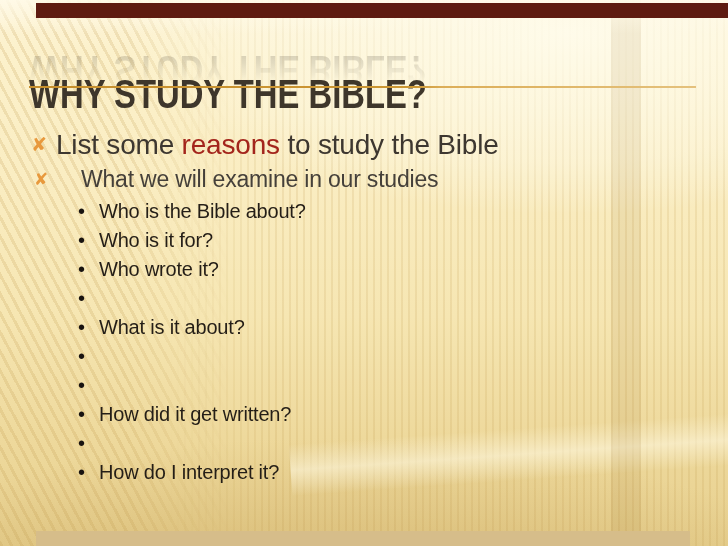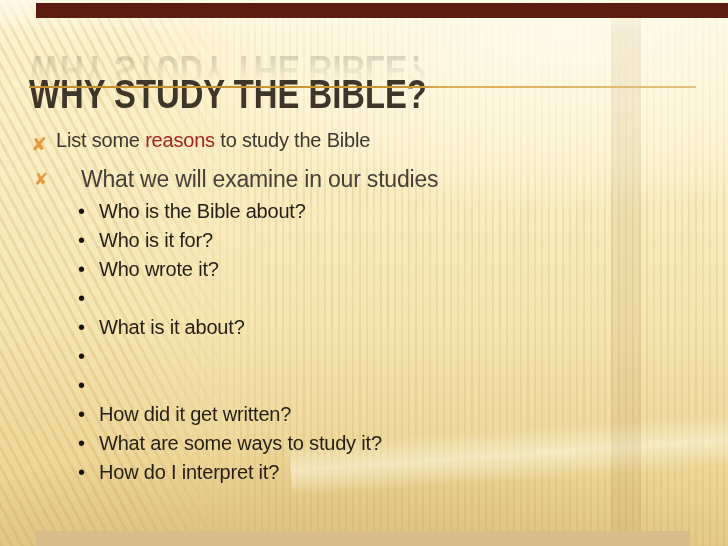--- a/index.html
+++ b/index.html
@@ -39,21 +39,21 @@
     mask-image:linear-gradient(180deg,rgba(0,0,0,0) 18%,rgba(0,0,0,.9) 96%);}
   .title-underline{position:absolute;left:29px;top:86px;width:667px;height:2px;
     background:linear-gradient(90deg,#c68e2c 0%,#cc9734 58%,#dcae58 62%,#e4c17c 100%);}
   
   .b-row{position:absolute;left:0;white-space:nowrap;}
   .b1{top:129px;}
   .b2{top:166px;}
   .x-icon{position:absolute;color:#e8993d;font-family:"DejaVu Sans",sans-serif;font-weight:700;}
   .b1 .x-icon{left:31px;top:4px;font-size:19px;}
   .b2 .x-icon{left:34px;top:3px;font-size:17px;}
-  .b1 .b-text{position:absolute;left:56px;top:0;font-size:20px;color:#3d3730;letter-spacing:-.2px;}
+  .b1 .b-text{position:absolute;left:56px;top:0;font-size:28px;color:#3d3730;letter-spacing:-.2px;}
   .b2 .b-text{position:absolute;left:58px;top:0;font-size:23px;color:#45403a;letter-spacing:-.2px;margin-left:23px;}
   .hl{color:#a3251c;}
   
   .sub-list{position:absolute;left:78px;top:197px;margin:0;padding:0;list-style:none;}
   .sub-list li{position:relative;height:29px;line-height:29px;padding-left:21px;
     font-size:20px;color:#241e17;letter-spacing:-.2px;white-space:nowrap;}
   .dot{position:absolute;left:0;top:0;color:#181310;font-size:20px;}
 </style>
 </head>
 <body>
@@ -86,16 +86,16 @@
 
   <ul class="sub-list">
     <li><span class="dot">•</span><span>Who is the Bible about?</span></li>
     <li><span class="dot">•</span><span>Who is it for?</span></li>
     <li><span class="dot">•</span><span>Who wrote it?</span></li>
     <li><span class="dot">•</span></li>
     <li><span class="dot">•</span><span>What is it about?</span></li>
     <li><span class="dot">•</span></li>
     <li><span class="dot">•</span></li>
     <li><span class="dot">•</span><span>How did it get written?</span></li>
-    <li><span class="dot">•</span><span>What are some ways to study it?</span></li>
+    <li><span class="dot">•</span></li>
     <li><span class="dot">•</span><span>How do I interpret it?</span></li>
   </ul>
 </div>
 
 </body></html>

